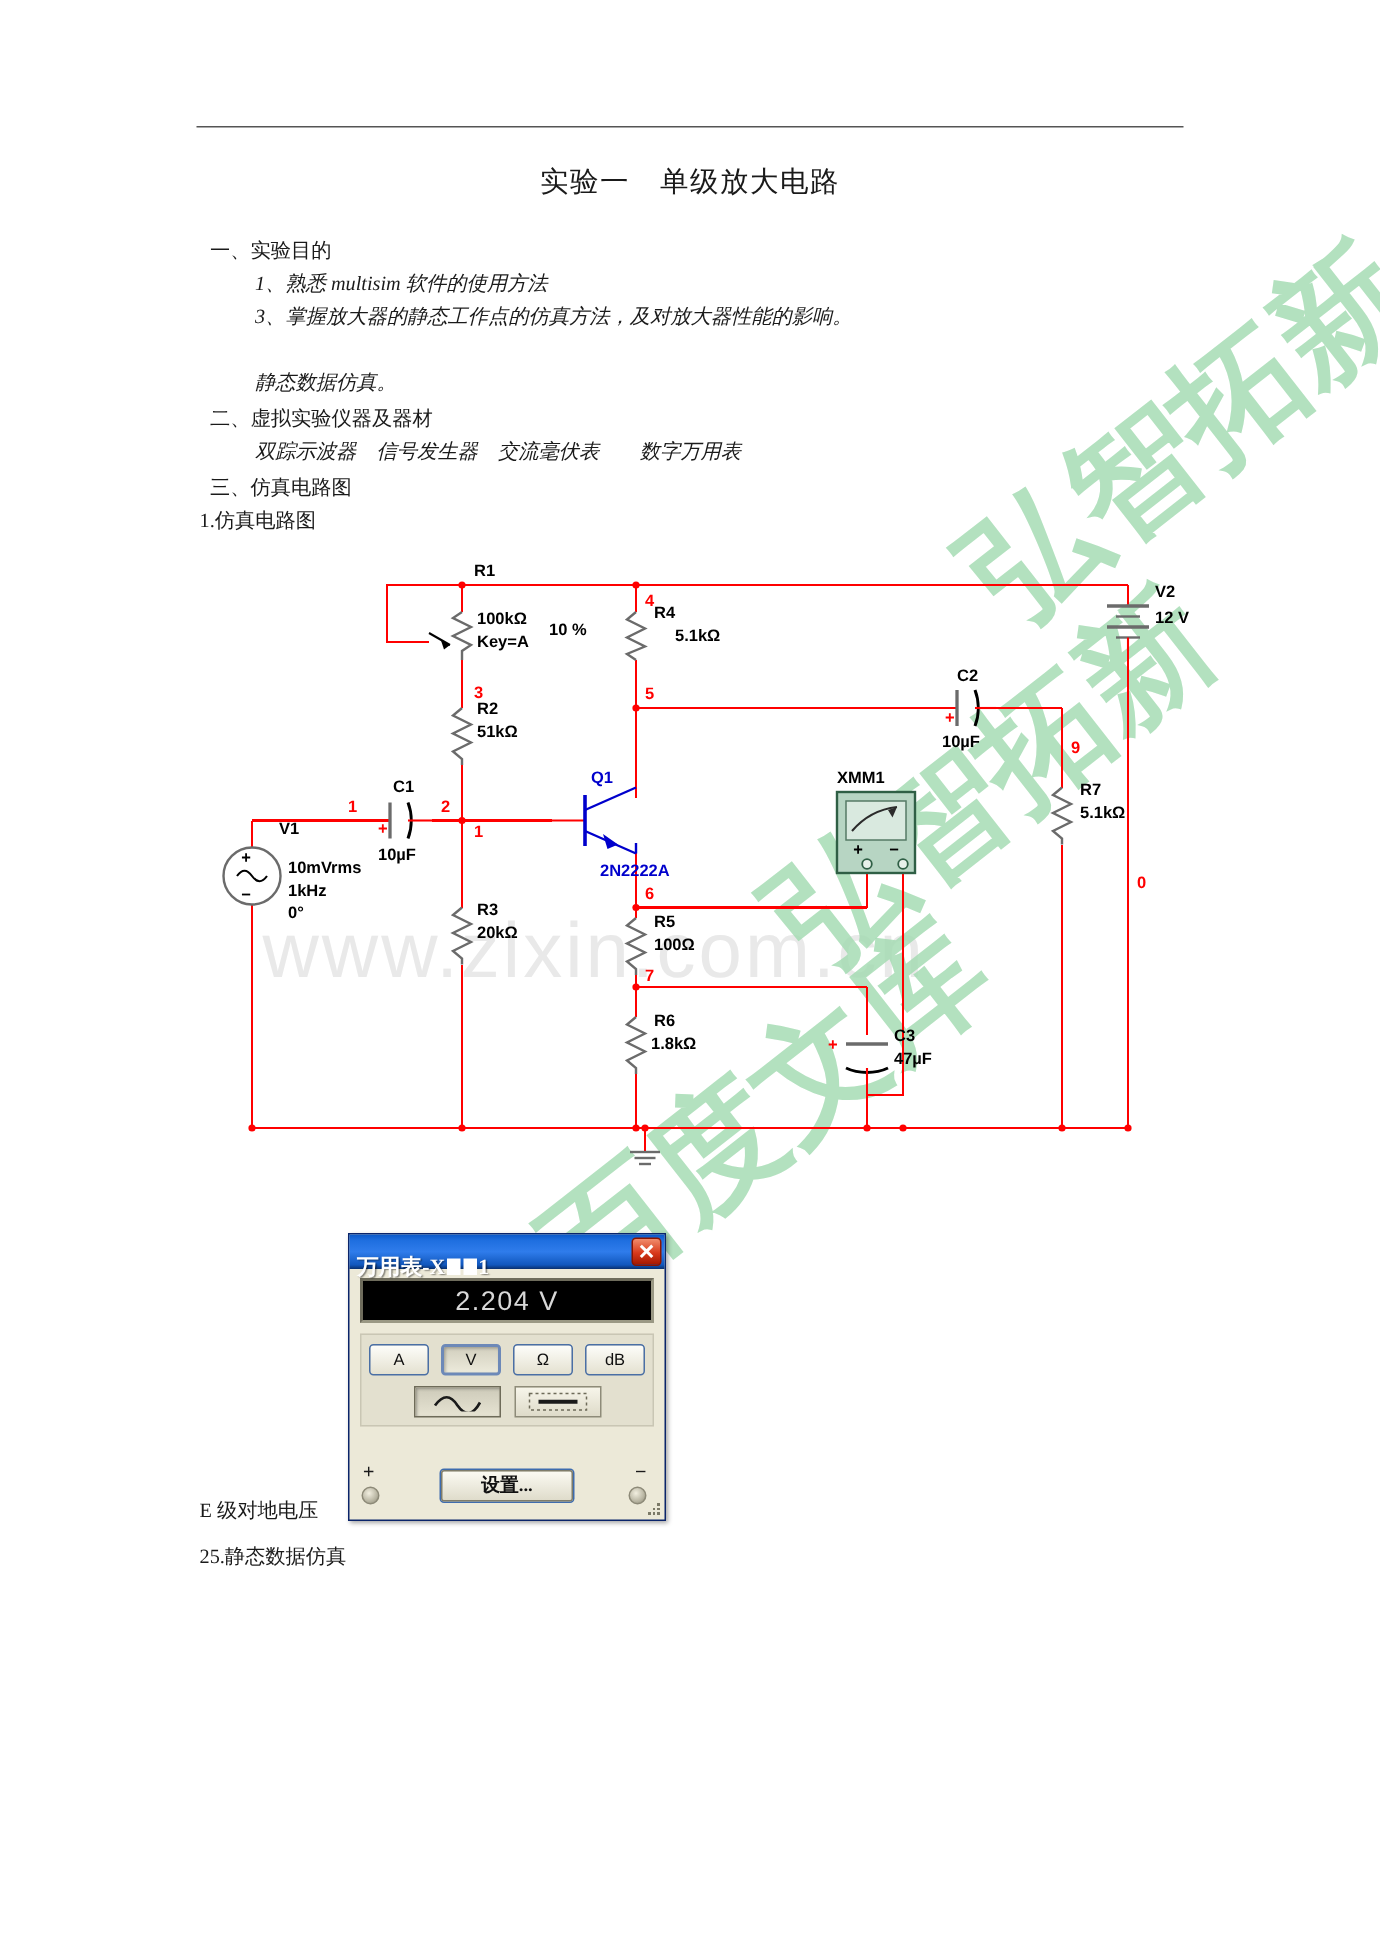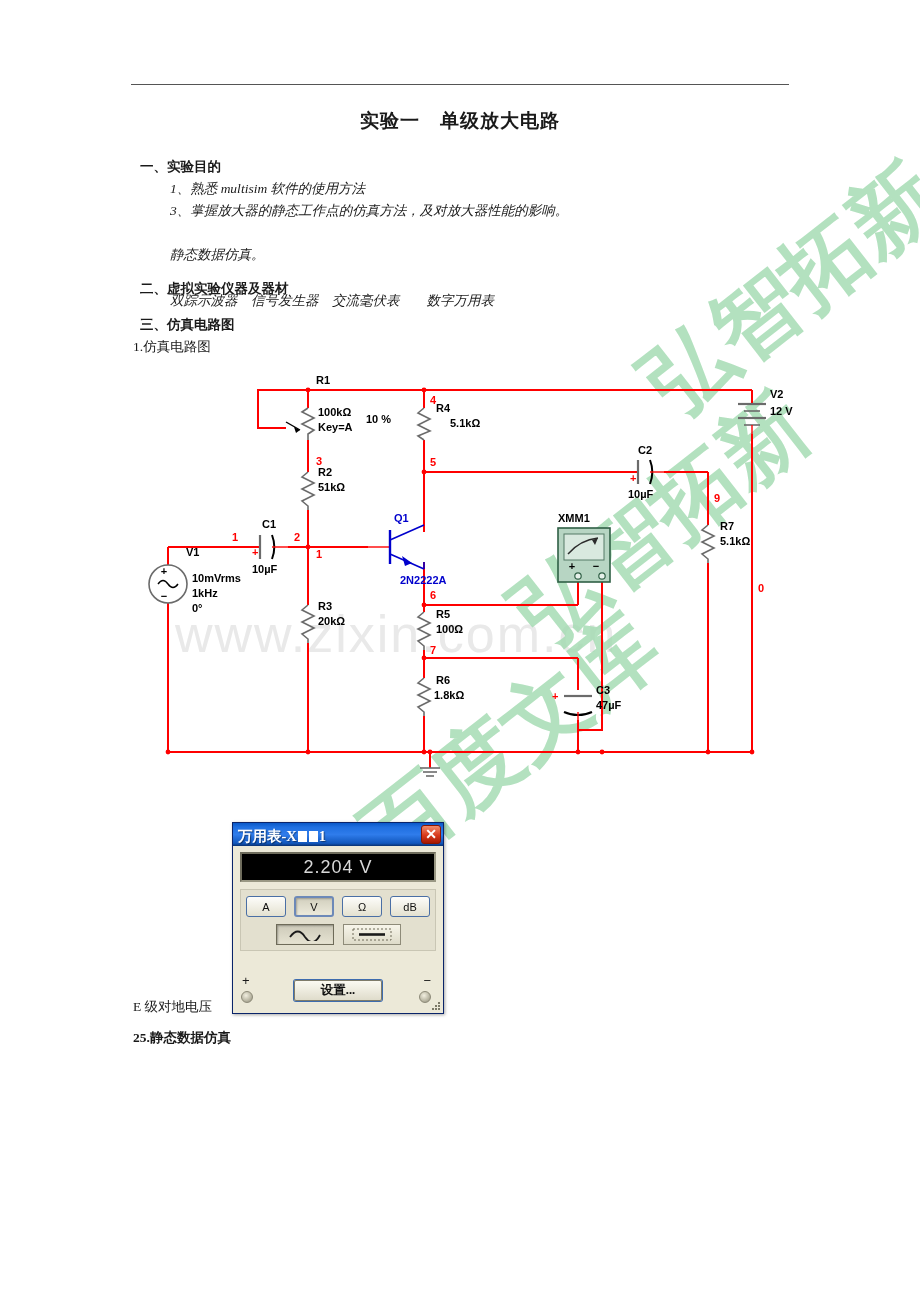--- a/index.html
+++ b/index.html
@@ -21,35 +21,35 @@
     left: 131px; top: 84px; width: 658px; height: 0;
     border-top: 1.5px solid #555;
   }
 
   
   #doc-title {
     position: absolute;
     left: 131px; top: 108px; width: 658px;
     text-align: center;
     font-family: "Liberation Serif", serif;
-    font-weight: bold;
+    font-weight: normal;
     font-size: 19px;
     letter-spacing: 1px;
     color: #1a1a1a;
   }
 
   .doc-line {
     position: absolute;
     font-family: "Liberation Serif", serif;
     font-size: 13.5px;
     color: #1a1a1a;
     white-space: nowrap;
     line-height: 1.35;
   }
-  .doc-line.bold { font-weight: bold; }
+  .doc-line.bold { font-weight: normal; }
   .indent1 { left: 170px; font-style: italic; }
   .head1   { left: 140px; }
   .flush   { left: 133px; }
 
   
   #wm-url {
     position: absolute;
     left: 175px; top: 604px;
     font-family: "Liberation Sans", sans-serif;
     font-size: 52px;
@@ -95,21 +95,21 @@
     background: #ece9d8;
     border: 1px solid #0a246a;
     box-shadow: 1px 1px 3px rgba(0,0,0,.35);
     z-index: 5;
     font-family: "Liberation Sans", sans-serif;
   }
   #mm-titlebar {
     height: 23px;
     background: linear-gradient(to bottom, #0a58c8 0%, #1f6fe0 18%, #2f7ceb 50%, #1157bd 88%, #09306f 100%);
     display: flex;
-    align-items: flex-end;
+    align-items: flex-start;
     padding: 12px 2px 0 5px;
     position: relative;
   }
   #mm-title {
     color: #ffffff;
     font-family: "Liberation Serif", serif;
     font-weight: bold;
     font-size: 14.5px;
     text-shadow: 1px 1px 1px rgba(0,0,0,.45);
     letter-spacing: 0px;
@@ -260,21 +260,21 @@
 <div id="page">
 
   <div id="header-rule"></div>
 
   <div id="doc-title">实验一　单级放大电路</div>
 
   <div class="doc-line bold head1" style="top:158px">一、实验目的</div>
   <div class="doc-line indent1" style="top:180px">1、熟悉 multisim 软件的使用方法</div>
   <div class="doc-line indent1" style="top:202px">3、掌握放大器的静态工作点的仿真方法，及对放大器性能的影响。</div>
   <div class="doc-line indent1" style="top:246px">静态数据仿真。</div>
-  <div class="doc-line bold head1" style="top:280px">二、虚拟实验仪器及器材</div>
+  <div class="doc-line bold head1" style="top:270px">二、虚拟实验仪器及器材</div>
   <div class="doc-line indent1" style="top:292px">双踪示波器　信号发生器　交流毫伏表　　数字万用表</div>
   <div class="doc-line bold head1" style="top:316px">三、仿真电路图</div>
   <div class="doc-line flush" style="top:338px">1.仿真电路图</div>
 
   <div class="doc-line flush" style="top:998px">E 级对地电压</div>
   <div class="doc-line bold flush" style="top:1029px">25.静态数据仿真</div>
 
   <div id="wm-url">www.zixin.com.cn</div>
   <div id="wm-green">
     <span style="left:430px; top:20px;">弘智拓新</span>

